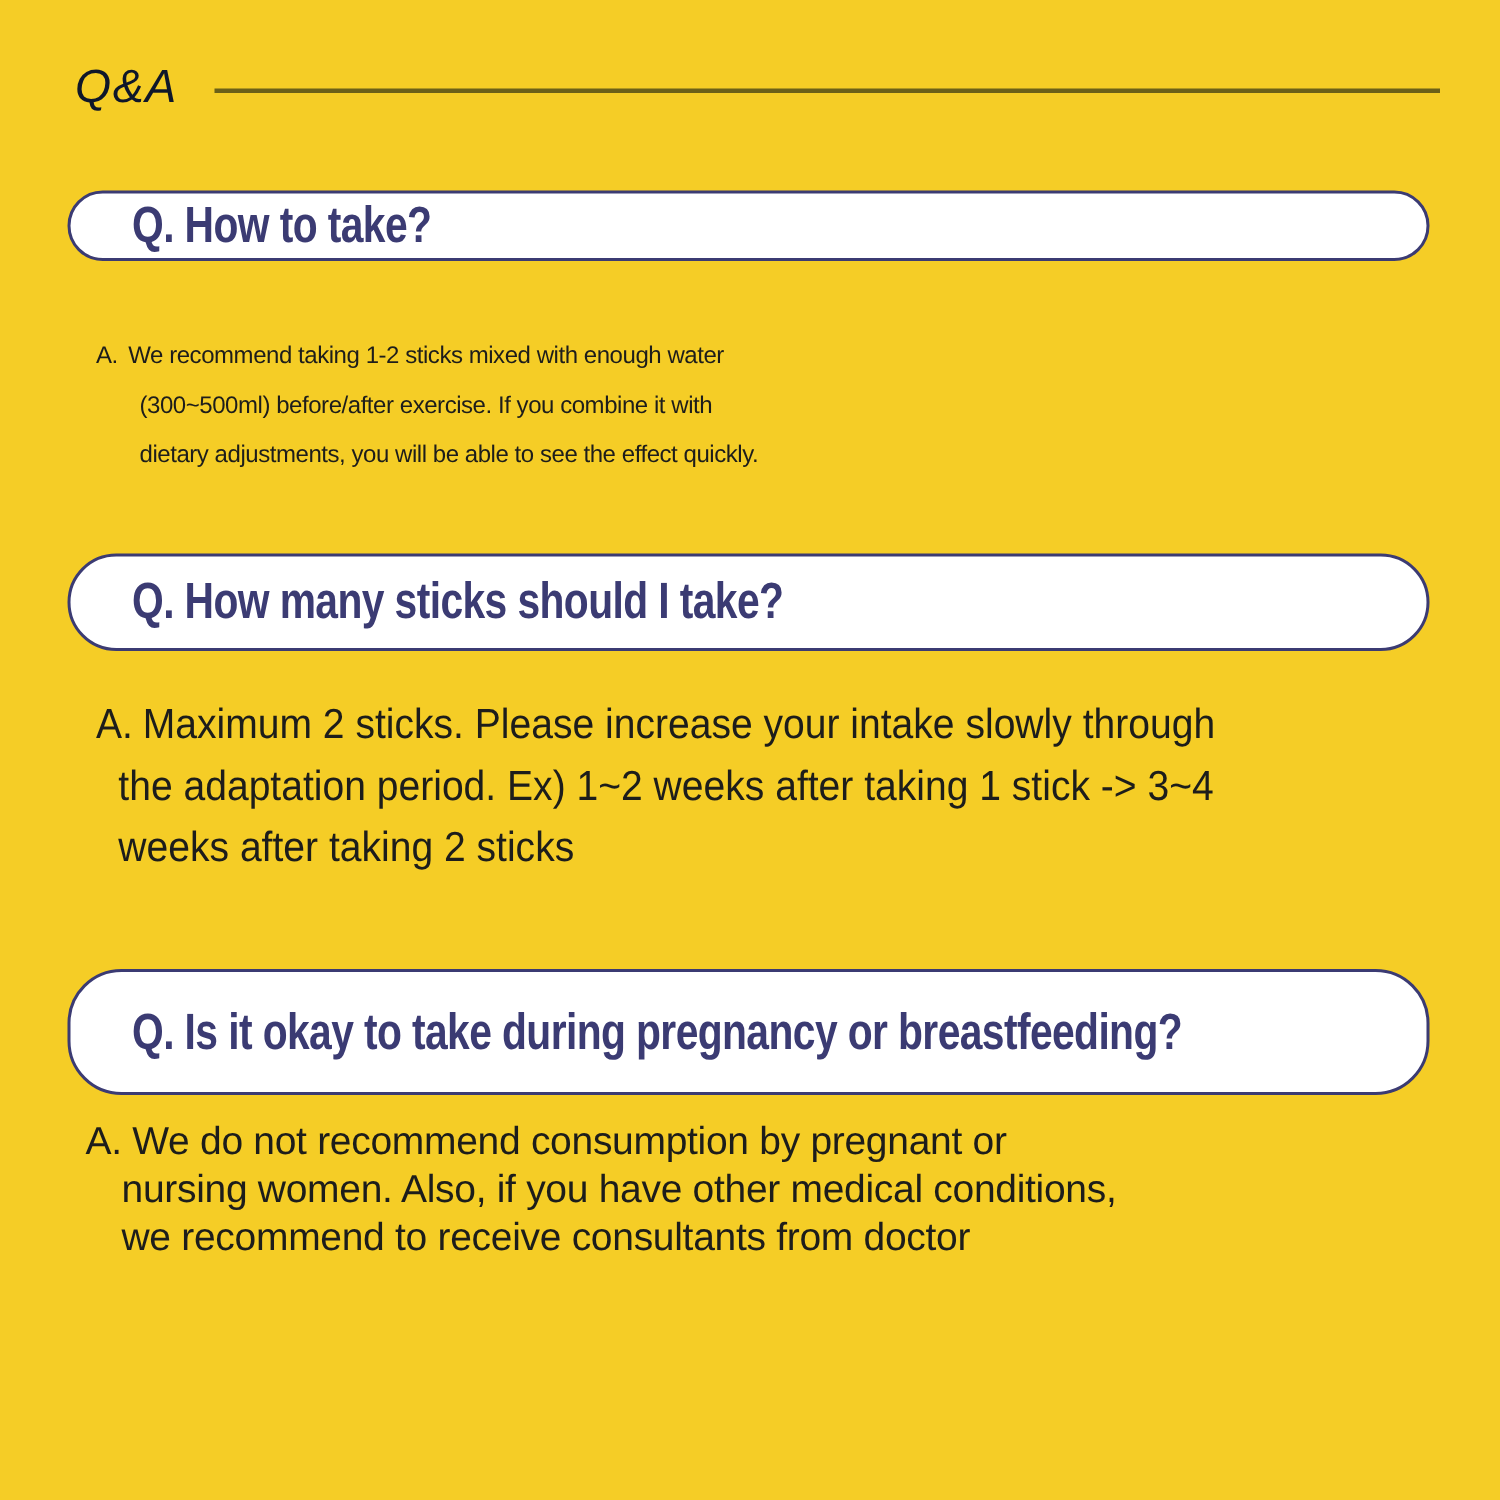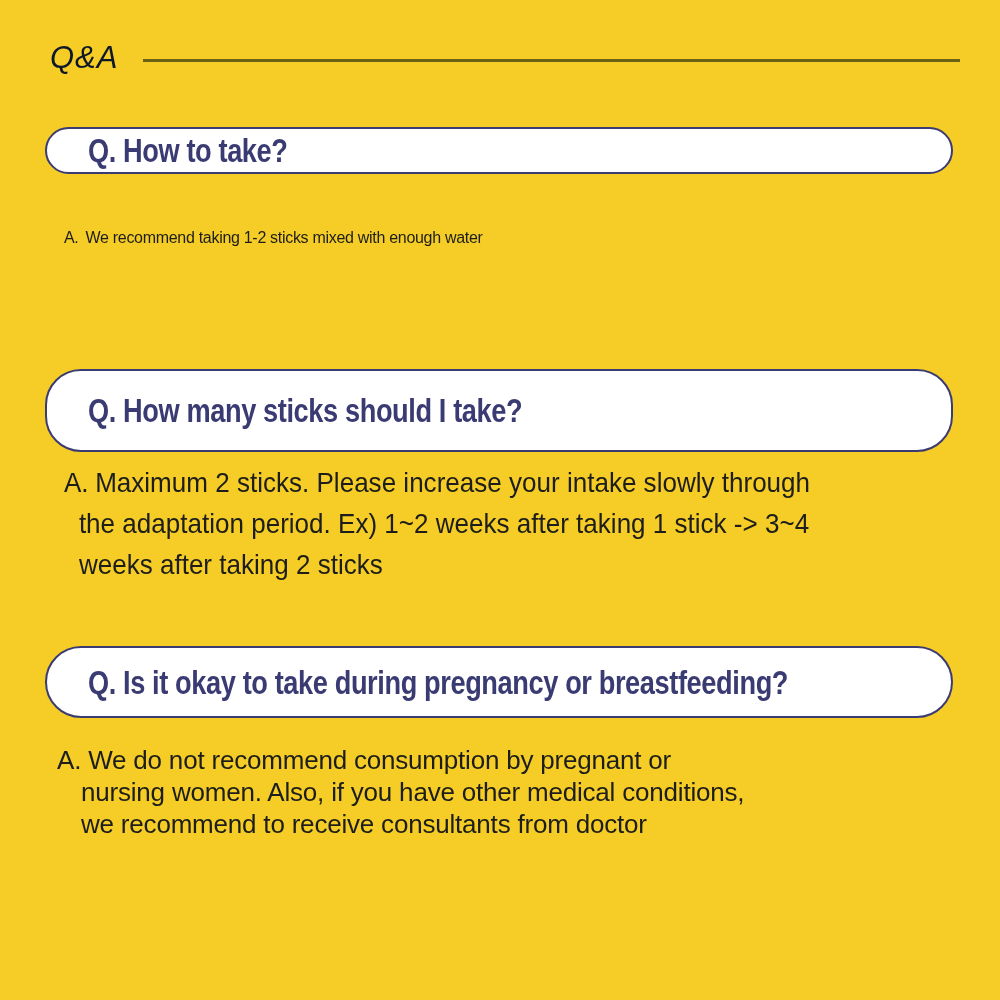--- a/index.html
+++ b/index.html
@@ -38,22 +38,22 @@
     left: 45px;
     width: 908px;
     box-sizing: border-box;
     background: var(--pill-bg, #FFFFFF);
     border: 2px solid var(--navy, #3B3B73);
     display: flex;
     align-items: center;
     padding-left: 41px;
   }
   .pill-1 { top: 127px; height: 47px; border-radius: 33px; }
-  .pill-2 { top: 369px; height: 83px; border-radius: 36px; }
-  .pill-3 { top: 646px; height: 72px; border-radius: 36px; }
+  .pill-2 { top: 369px; height: 65px; border-radius: 36px; }
+  .pill-3 { top: 646px; height: 84px; border-radius: 36px; }
   .pill-label {
     font-size: 34px;
     font-weight: bold;
     color: var(--navy, #3B3B73);
     letter-spacing: -0.5px;
     white-space: nowrap;
     transform: scaleX(0.8);
     transform-origin: left center;
   }
 
@@ -81,20 +81,22 @@
 <div class="canvas">
 
   <span class="page-title">Q&amp;A</span>
   <div class="header-divider"></div>
 
   <section class="pill pill-1">
     <span class="pill-label">Q. How to take?</span>
   </section>
   <div class="answer a1">
     <div class="line"><span class="prefix">A.</span><span>We recommend taking 1-2 sticks mixed with enough water</span></div>
+    <div class="line cont">(300~500ml) before/after exercise. If you combine it with</div>
+    <div class="line cont">dietary adjustments, you will be able to see the effect quickly.</div>
   </div>
 
   <section class="pill pill-2">
     <span class="pill-label">Q. How many sticks should I take?</span>
   </section>
   <div class="answer a2">
     <div class="line"><span class="prefix">A.</span><span>Maximum 2 sticks. Please increase your intake slowly through</span></div>
     <div class="line cont">the adaptation period. Ex) 1~2 weeks after taking 1 stick -&gt; 3~4</div>
     <div class="line cont">weeks after taking 2 sticks</div>
   </div>

